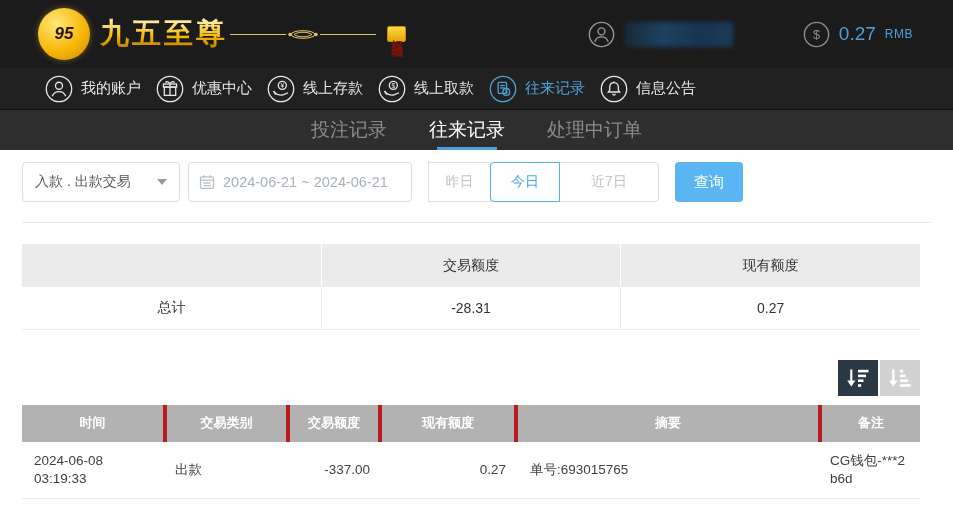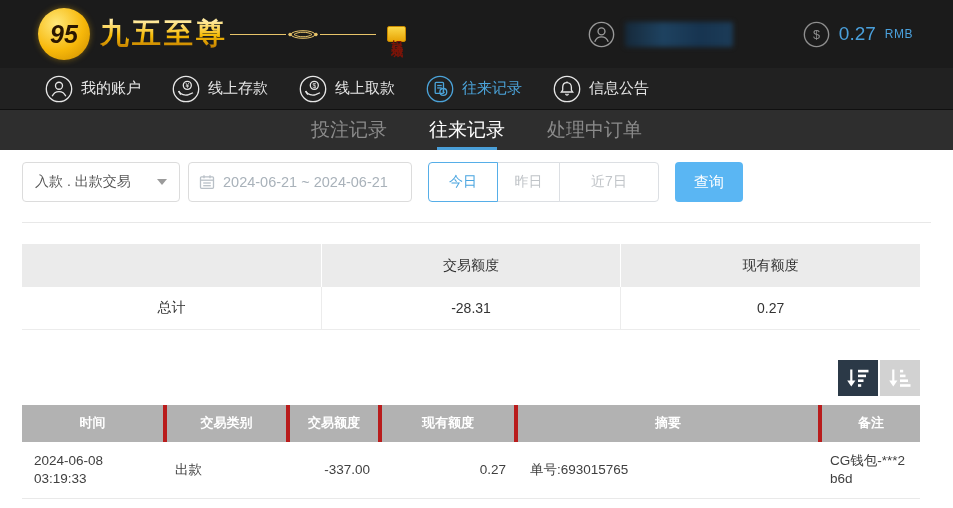--- a/index.html
+++ b/index.html
@@ -6,21 +6,21 @@
   html,body { width:953px; height:508px; overflow:hidden; background:#fff;
     font-family:"Liberation Sans","DejaVu Sans",sans-serif; }
 
   
   .topbar { height:68px; background:#1b1b1b; display:flex; align-items:center;
     justify-content:space-between; padding:0 40px 0 38px; }
   .logo { display:flex; align-items:center; }
   .logo-circle { width:52px; height:52px; border-radius:50%;
     background:radial-gradient(circle at 35% 30%, #ffe87a, #f7b80a 55%, #c98a00);
     display:flex; align-items:center; justify-content:center;
-    color:#2a1600; font-size:25px; font-weight:bold; font-style:italic;
+    color:#2a1600; font-size:17px; font-weight:bold; font-style:italic;
     box-shadow:0 0 6px rgba(247,184,10,.4); }
   .logo-mid { display:flex; flex-direction:row; align-items:center; margin-left:10px; }
   .logo-title { font-size:29px; font-weight:bold; letter-spacing:3px;
     background:linear-gradient(180deg,#ffeaa0 10%,#f6bb06 55%,#c07c00 95%);
     -webkit-background-clip:text; background-clip:text; color:transparent; line-height:1.1; }
   .flourish { margin-top:1px; }
   .logo-badge { writing-mode:vertical-rl; text-orientation:upright;
     background:linear-gradient(180deg,#fbd848,#e8a506); color:#7c1408;
     font-size:12px; font-weight:bold; padding:4px 2px; border-radius:2px;
     margin-left:9px; letter-spacing:2px; line-height:1.1; border:1px solid #c98a00; }
@@ -29,21 +29,21 @@
   .user-chip { display:flex; align-items:center; gap:10px; color:#9a9a9a; }
   .user-blur { width:108px; height:25px; border-radius:2px;
     background:linear-gradient(90deg,#16293a,#1e4260 35%,#173450 70%,#1c3c58);
     filter:blur(2.5px); }
   .balance { display:flex; align-items:center; gap:9px; color:#8f8f8f; }
   .balance .amount { font-size:19px; color:#4aa0dc; }
   .balance .cur { font-size:12px; color:#4aa0dc; letter-spacing:.5px; }
 
   
   .mainnav { height:42px; background:#212121; display:flex; align-items:center;
-    gap:31px; padding-left:45px; border-bottom:1px solid #101010; }
+    gap:15px; padding-left:45px; border-bottom:1px solid #101010; }
   .nav-item { display:flex; align-items:center; gap:8px; color:#e6e6e6;
     font-size:15px; cursor:pointer; white-space:nowrap; }
   .nav-item.active { color:#4ba3d9; }
   .nav-item svg { flex:0 0 auto; }
 
   
   .subtabs { height:40px; background:#2e2e2e; display:flex; align-items:center;
     justify-content:center; gap:38px; }
   .subtab { position:relative; height:40px; display:flex; align-items:center;
     color:#8b8b8b; font-size:19px; cursor:pointer; padding:0 2px; }
@@ -154,20 +154,30 @@
     <svg width="28" height="28" viewBox="0 0 32 32" fill="none" stroke="currentColor" stroke-width="1.5">
       <circle cx="16" cy="16" r="14.5"></circle>
         <circle cx="16" cy="12.3" r="4"></circle>
       <path d="M8.2 24.4c1.6-3.9 4.3-5.5 7.8-5.5s6.2 1.6 7.8 5.5"></path>
     </svg>
     <span>我的账户</span>
   </div>
   <div class="nav-item">
     <svg width="28" height="28" viewBox="0 0 32 32" fill="none" stroke="currentColor" stroke-width="1.5">
       <circle cx="16" cy="16" r="14.5"></circle>
+      <rect x="9.5" y="13.8" width="13" height="9.5"></rect>
+      <rect x="8.5" y="10.3" width="15" height="3.5"></rect>
+      <line x1="16" y1="10.3" x2="16" y2="23.3"></line>
+      <path d="M16 10.3c-1.2-2.8-5.4-3.8-4.6-1.1M16 10.3c1.2-2.8 5.4-3.8 4.6-1.1"></path>
+    </svg>
+    <span>优惠中心</span>
+  </div>
+  <div class="nav-item">
+    <svg width="28" height="28" viewBox="0 0 32 32" fill="none" stroke="currentColor" stroke-width="1.5">
+      <circle cx="16" cy="16" r="14.5"></circle>
       <circle cx="17.5" cy="11.8" r="4.6"></circle>
       <text x="17.5" y="14.3" text-anchor="middle" font-size="7.5" fill="currentColor" stroke="none" font-family="Liberation Sans, sans-serif">¥</text>
       <path d="M7.5 18.5c2.5 4 7.5 5.5 11.5 4l5-2.2"></path>
       <path d="M7.5 18.5l2.5 4"></path>
     </svg>
     <span>线上存款</span>
   </div>
   <div class="nav-item">
     <svg width="28" height="28" viewBox="0 0 32 32" fill="none" stroke="currentColor" stroke-width="1.5">
       <circle cx="16" cy="16" r="14.5"></circle>
@@ -222,22 +232,22 @@
       <rect x="1.5" y="2.8" width="13" height="11.5" rx="1"></rect>
       <line x1="1.5" y1="6.2" x2="14.5" y2="6.2"></line>
       <line x1="5" y1="1.2" x2="5" y2="4.2"></line>
       <line x1="11" y1="1.2" x2="11" y2="4.2"></line>
       <line x1="4.2" y1="9" x2="11.8" y2="9"></line>
       <line x1="4.2" y1="11.7" x2="11.8" y2="11.7"></line>
     </svg>
     <span>2024-06-21 ~ 2024-06-21</span>
   </div>
   <div class="btn-group">
+    <button class="qbtn mid">昨日</button>
     <button class="qbtn first active">今日</button>
-    <button class="qbtn mid">昨日</button>
     <button class="qbtn last">近7日</button>
   </div>
   <button class="search-btn">查询</button>
 </div>
 
 <div class="divider"></div>
 
 <table class="summary">
   <thead>
     <tr>

